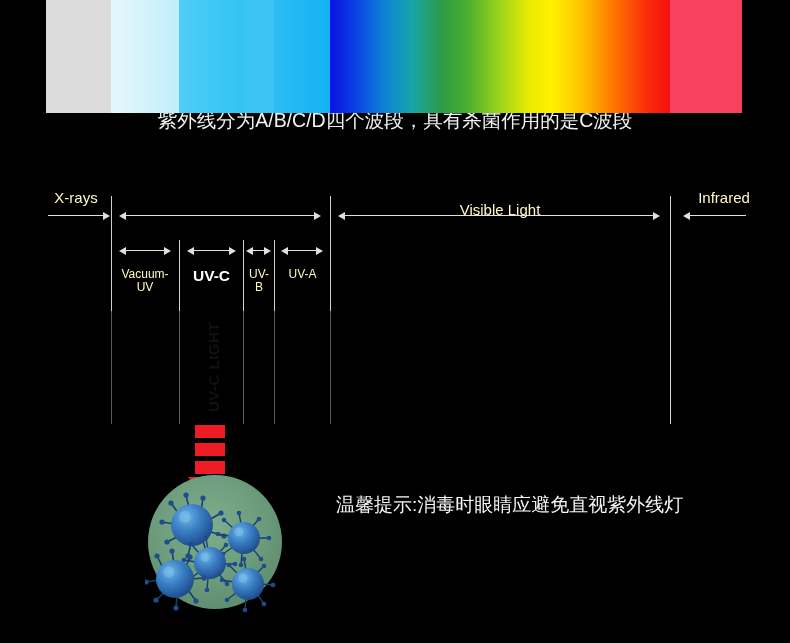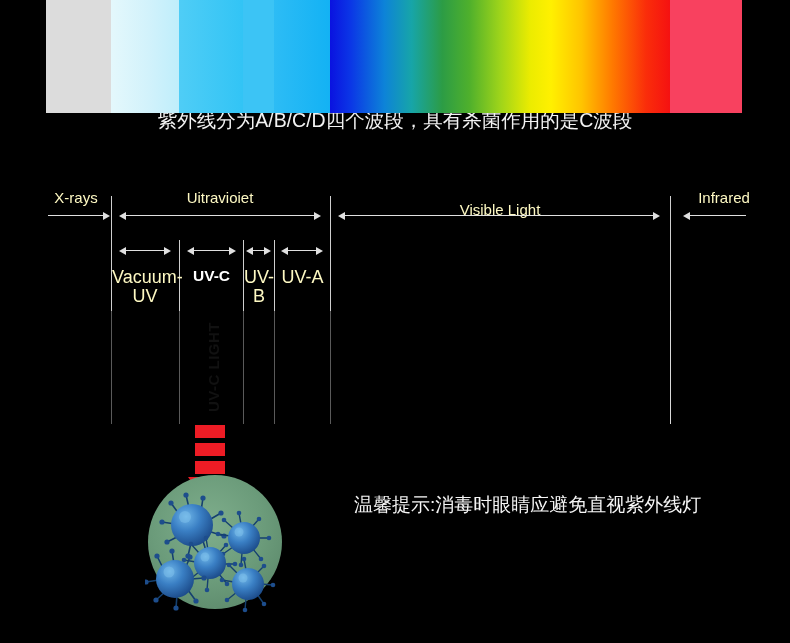--- a/index.html
+++ b/index.html
@@ -27,21 +27,21 @@
 
   
   .scale { position: absolute; left: 0; top: 0; width: 790px; height: 643px; }
 
   .vline { position: absolute; width: 1px; background: #cfcfcf; }
 
   .band-label {
     position: absolute; color: #fef9c3; font-size: 15px;
     text-align: center; white-space: nowrap; line-height: 1.05;
   }
-  .band-label.small { font-size: 18px; }
+  .band-label.small { font-size: 12px; }
   .band-label.bold { font-weight: bold; color: #ffffff; font-size: 15.5px; }
 
   
   .arrow { position: absolute; height: 1px; background: #e0e0e0; }
   .cap { position: absolute; width: 0; height: 0; border-top: 4px solid transparent; border-bottom: 4px solid transparent; }
   .cap.left  { border-right: 7px solid #e0e0e0; }
   .cap.right { border-left: 7px solid #e0e0e0; }
 
   
   .bar { position: absolute; top: 311px; height: 113px; }
@@ -88,21 +88,20 @@
 
     <div class="vline" style="left:111px; top:240px; height:71px;"></div>
     <div class="vline" style="left:179px; top:240px; height:71px;"></div>
     <div class="vline" style="left:243px; top:240px; height:71px;"></div>
     <div class="vline" style="left:274px; top:240px; height:71px;"></div>
 
     <div class="band-label" style="left:42px; top:190px; width:68px;">X-rays</div>
     <div class="arrow" style="left:48px; top:215px; width:56px;"></div>
     <div class="cap right" style="left:103px; top:212px;"></div>
 
-    <div class="band-label" style="left:121px; top:190px; width:198px;">Uitravioiet</div>
     <div class="arrow" style="left:126px; top:215px; width:188px;"></div>
     <div class="cap left" style="left:119px; top:212px;"></div>
     <div class="cap right" style="left:314px; top:212px;"></div>
 
     <div class="band-label" style="left:340px; top:190px; width:320px;margin-top:12px;">Visible Light</div>
     <div class="arrow" style="left:345px; top:215px; width:308px;"></div>
     <div class="cap left" style="left:338px; top:212px;"></div>
     <div class="cap right" style="left:653px; top:212px;"></div>
 
     <div class="band-label" style="left:678px; top:190px; width:92px;">Infrared</div>
@@ -286,15 +285,15 @@
             <circle cx="82" cy="130" r="2.3"></circle>
           <circle cx="77" cy="110" r="2.3"></circle>
             <circle cx="84" cy="95" r="2.3"></circle>
         </g>
         <circle cx="103" cy="114" r="16" fill="url(#vgrad)"></circle>
         <circle cx="98" cy="108" r="4.5" fill="#86c6ee" opacity="0.45"></circle>
       </g>
     </svg>
   </div>
 
-  <div class="warn" style="left:354px; top:492px;">温馨提示:消毒时眼睛应避免直视紫外线灯</div>
+  <div class="warn" style="left:336px; top:492px;">温馨提示:消毒时眼睛应避免直视紫外线灯</div>
 
 </div>
 
 </body></html>

